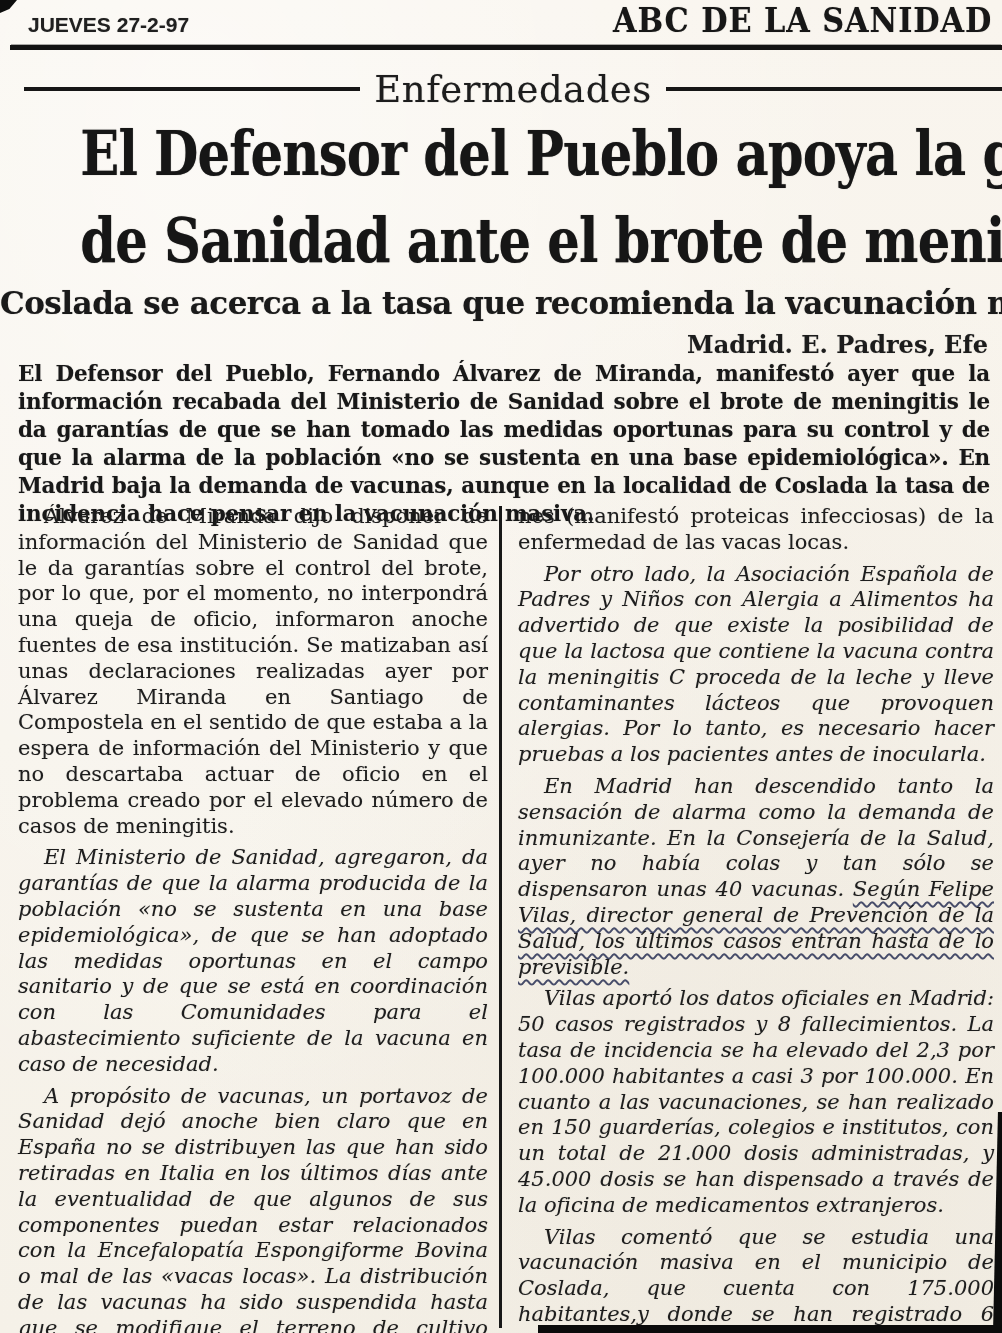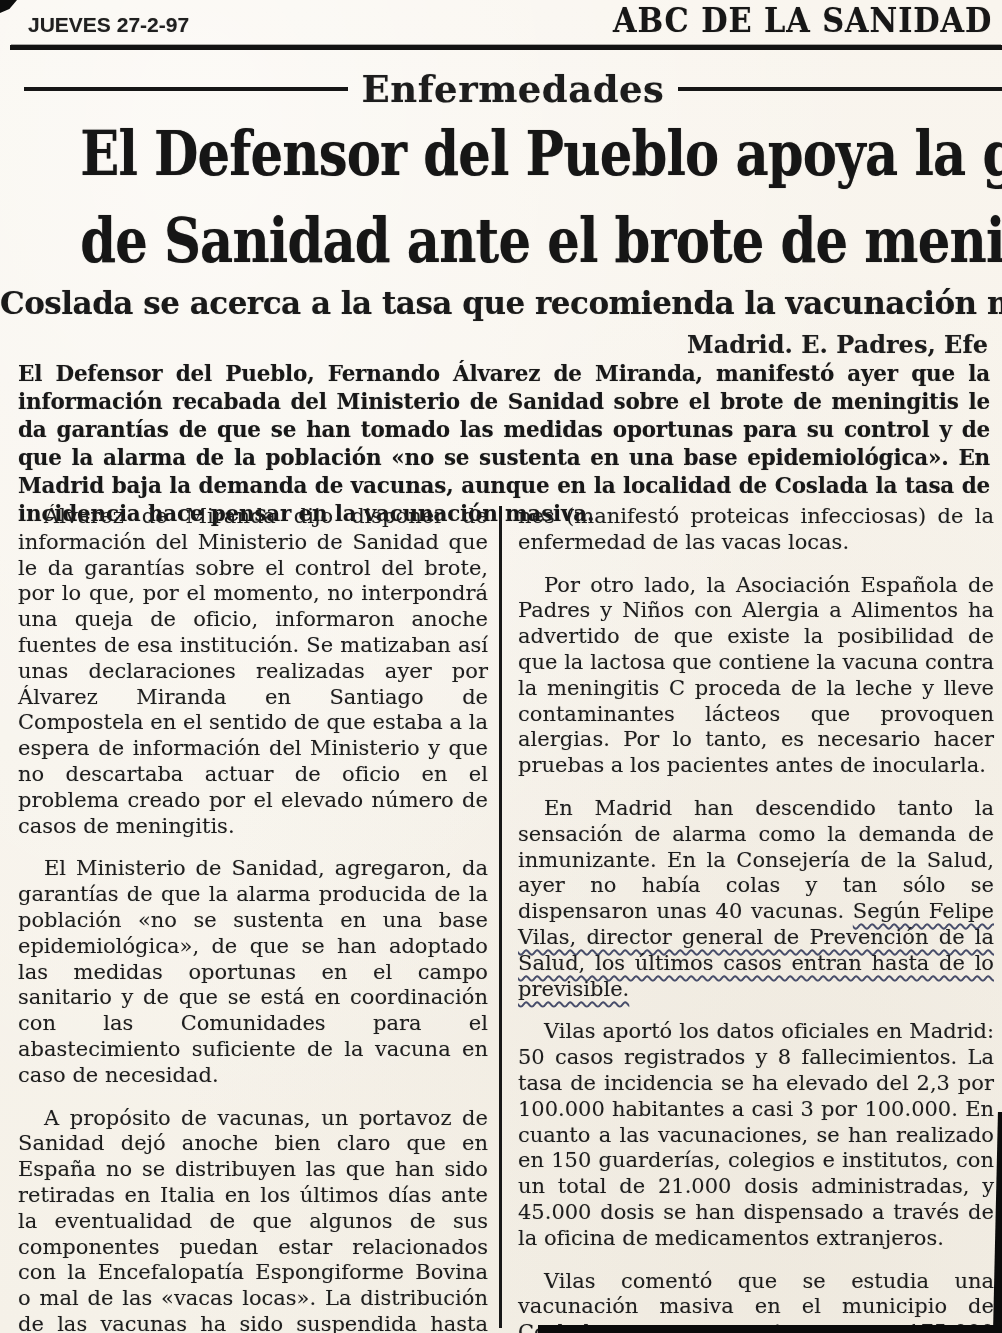--- a/index.html
+++ b/index.html
@@ -38,21 +38,21 @@
     box-shadow: 0 -2px 0 -1px rgba(19,19,19,0.35);
   }
   
   .kicker-row {
     position: absolute; left: 24px; right: 0; top: 62px; height: 54px;
     display: flex; align-items: center; gap: 14px;
   }
   .kicker-rule { flex: 1 1 auto; height: 4px; background: #161616; }
   .kicker-label {
     flex: 0 0 auto;
-    font-size: 37px; font-weight: bold; letter-spacing: 0.5px;
+    font-size: 37px; font-weight: normal; letter-spacing: 0.5px;
     color: #1d1d1d;
     text-shadow: 0 0 1px rgba(25,25,25,0.35);
     text-align: center;
   }
   
   .headline { position: absolute; left: 0; right: 0; top: 110px; text-align: center; }
   .headline-line {
     font-size: 61px; font-weight: bold; letter-spacing: -1px;
     line-height: 87px; white-space: nowrap;
     transform: scaleX(0.84); transform-origin: 50% 50%;
@@ -88,21 +88,21 @@
     font-size: 21px; line-height: 25.8px;
     text-align: justify;
     color: #1d1d1d;
     text-shadow: 0 0 1px rgba(30,30,30,0.25);
     hyphens: auto;
   }
   .col-left  { left: 18px;  width: 470px; }
   .col-right { left: 518px; width: 476px; }
   .column p { margin: 0; }
   .column p.indent { text-indent: 26px; }
-  .column p + p { margin-top: 17px; }
+  .column p + p { margin-top: 6px; font-style: italic; }
   .col-divider {
     position: absolute; left: 499px; top: 506px; height: 822px; width: 3px;
     background: #181818;
   }
   .pen-underline {
     text-decoration-line: underline;
     text-decoration-style: wavy;
     text-decoration-color: #474d6b;
     text-decoration-thickness: 2px;
     text-underline-offset: 5px;

